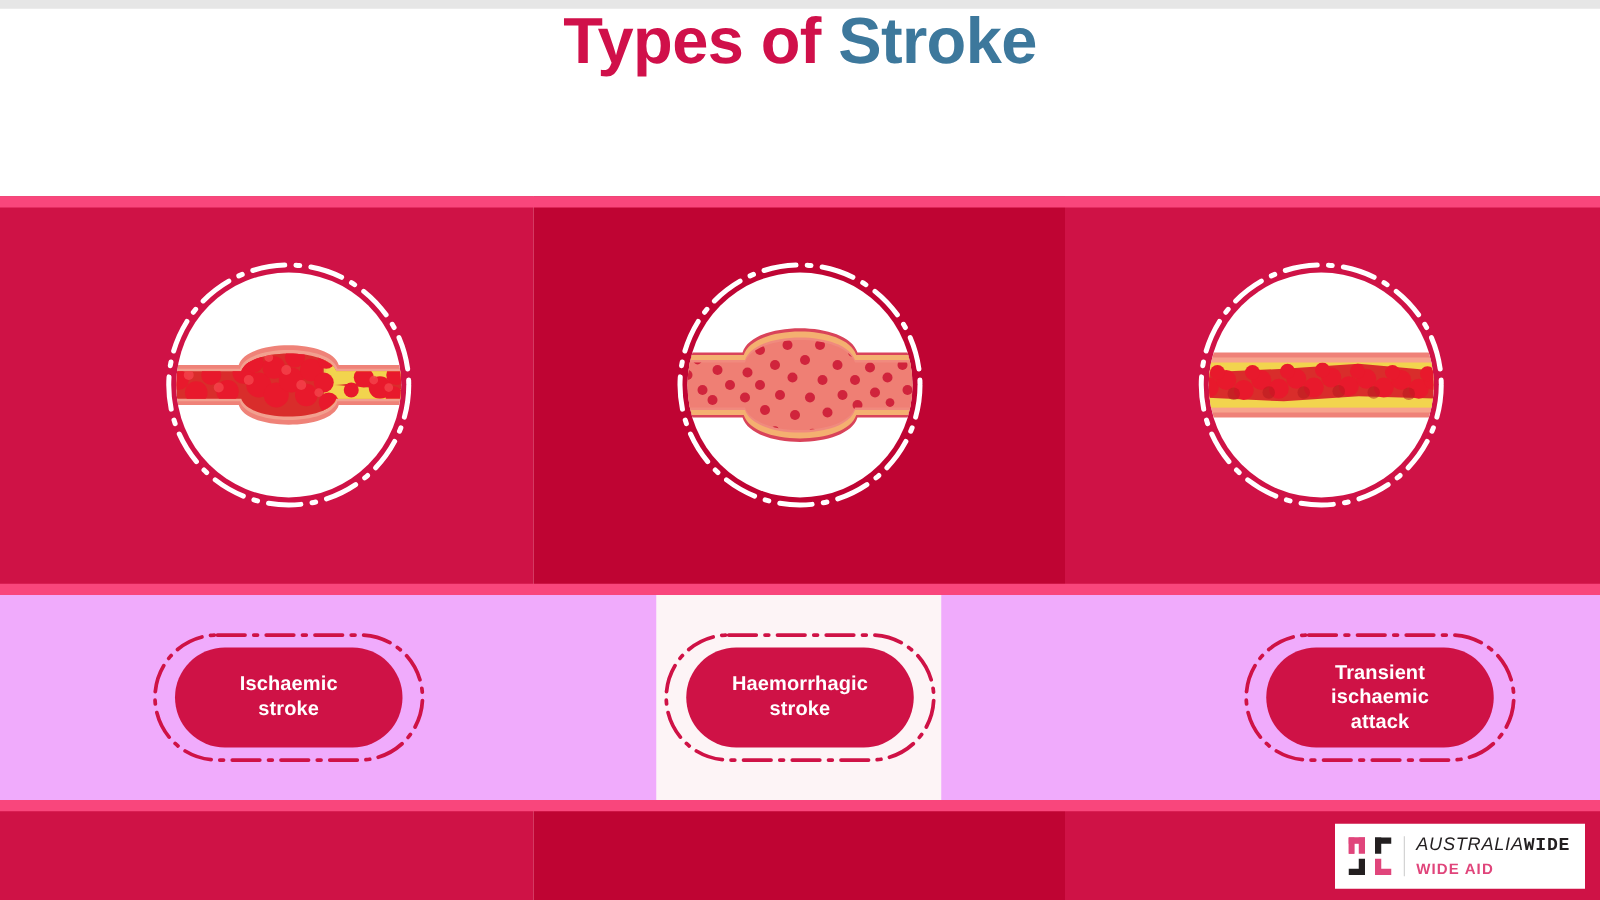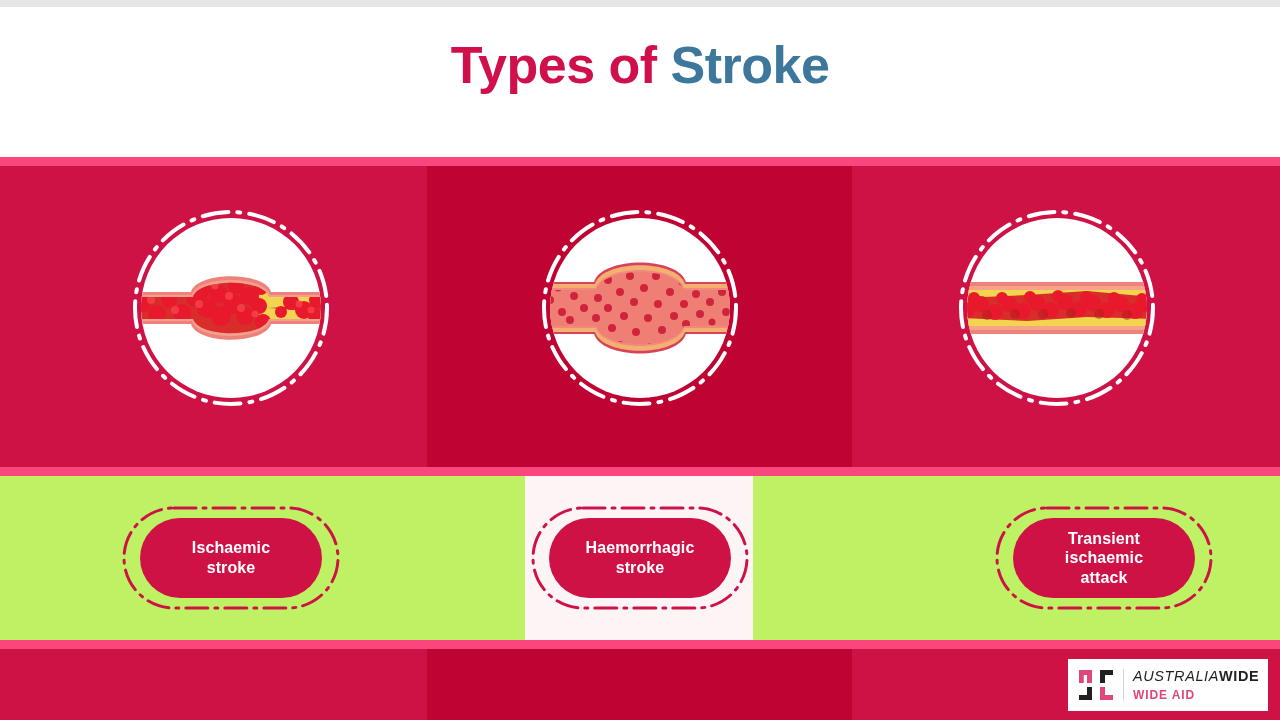--- a/index.html
+++ b/index.html
@@ -26,21 +26,20 @@
     width: 1280px; height: 7px;
     background: #e6e6e6;
   }
 
   
   .title-area {
     position: absolute;
     left: 0; top: 7px;
     width: 1280px; height: 116px;
     display: flex;
-    align-items: center;
     justify-content: center;
   }
   .title {
     font-size: 52px;
     font-weight: 700;
     letter-spacing: -0.5px;
     white-space: nowrap;
     line-height: 1;
   }
   .title .t-red  { color: #d0104a; }
@@ -104,21 +103,21 @@
     position: absolute;
     left: 0; top: 0;
     width: 180px; height: 180px;
   }
 
   
   .label-band {
     position: absolute;
     left: 0; top: 476px;
     width: 1280px; height: 164px;
-    background: #bef264;
+    background: #f0abfc;
   }
   .label-tint {
     position: absolute;
     left: 525px; top: 0;
     width: 228px; height: 164px;
     background: #fdf4f6;
   }
   .pill-wrap {
     position: absolute;
     top: 27px;
@@ -197,21 +196,21 @@
     margin: 0 9px 0 8px;
     flex: none;
   }
   .logo-text { line-height: 1; }
   .logo-line1 {
     font-size: 14.5px;
     letter-spacing: 0.6px;
     color: #231f20;
     white-space: nowrap;
   }
-  .logo-line1 b { font-weight: 700; }
+  .logo-line1 b { font-weight: 700; font-family: Liberation Mono, monospace; }
   .logo-line1 span.thin { font-weight: 400; font-style: italic; }
   .logo-line2 {
     font-size: 12px;
     letter-spacing: 0.9px;
     color: #e0457b;
     font-weight: 600;
     margin-top: 5px;
     white-space: nowrap;
   }
 </style>

